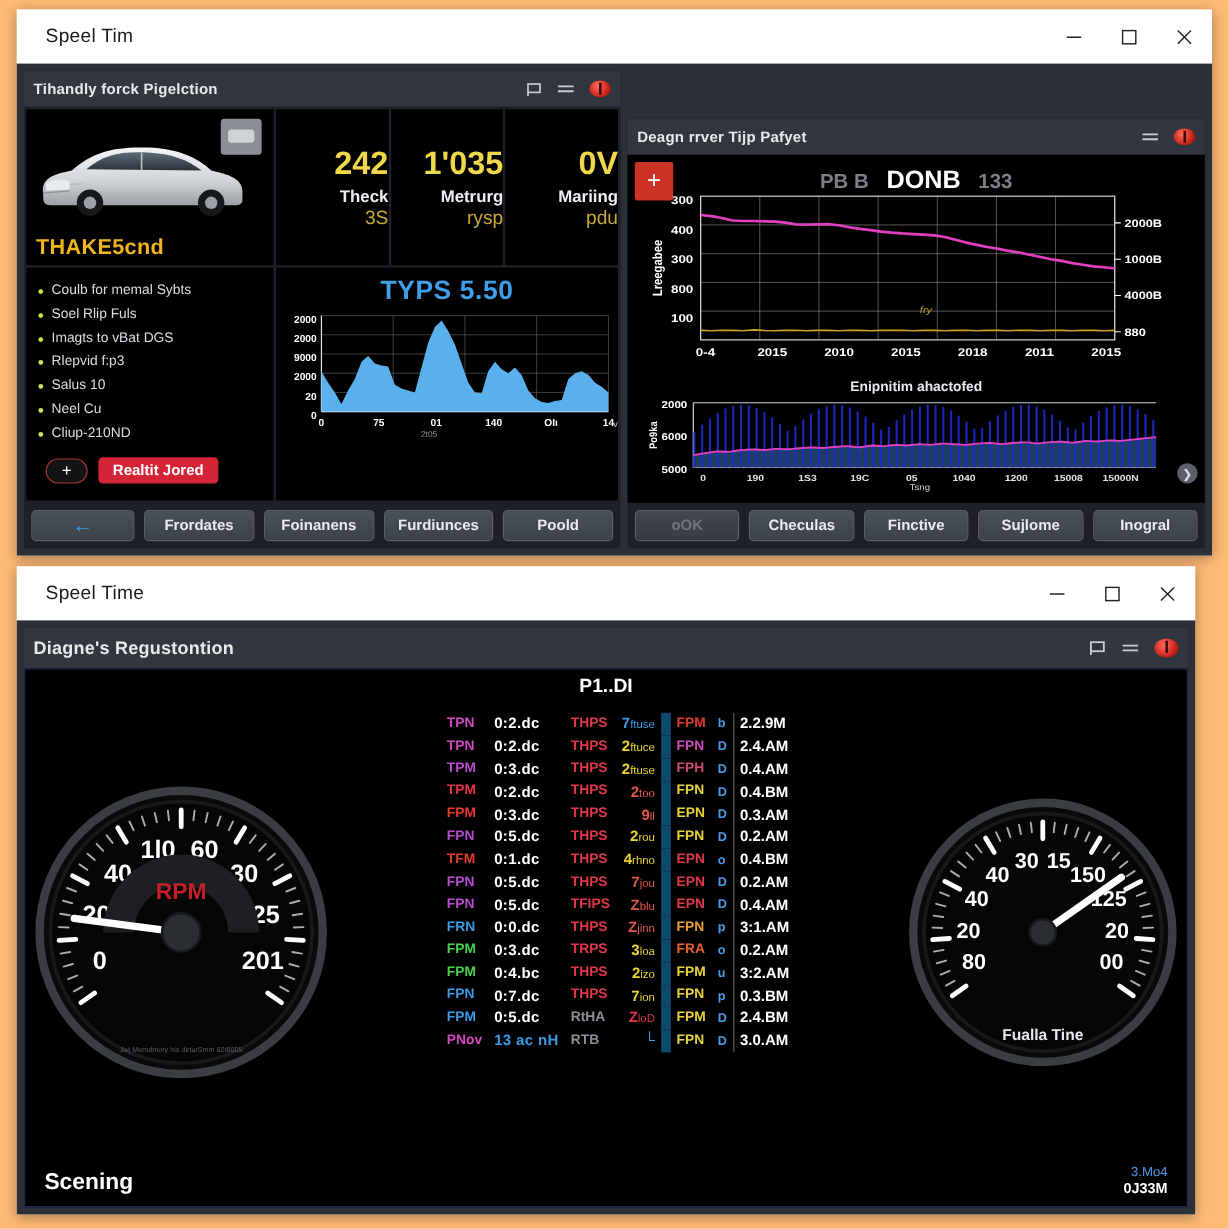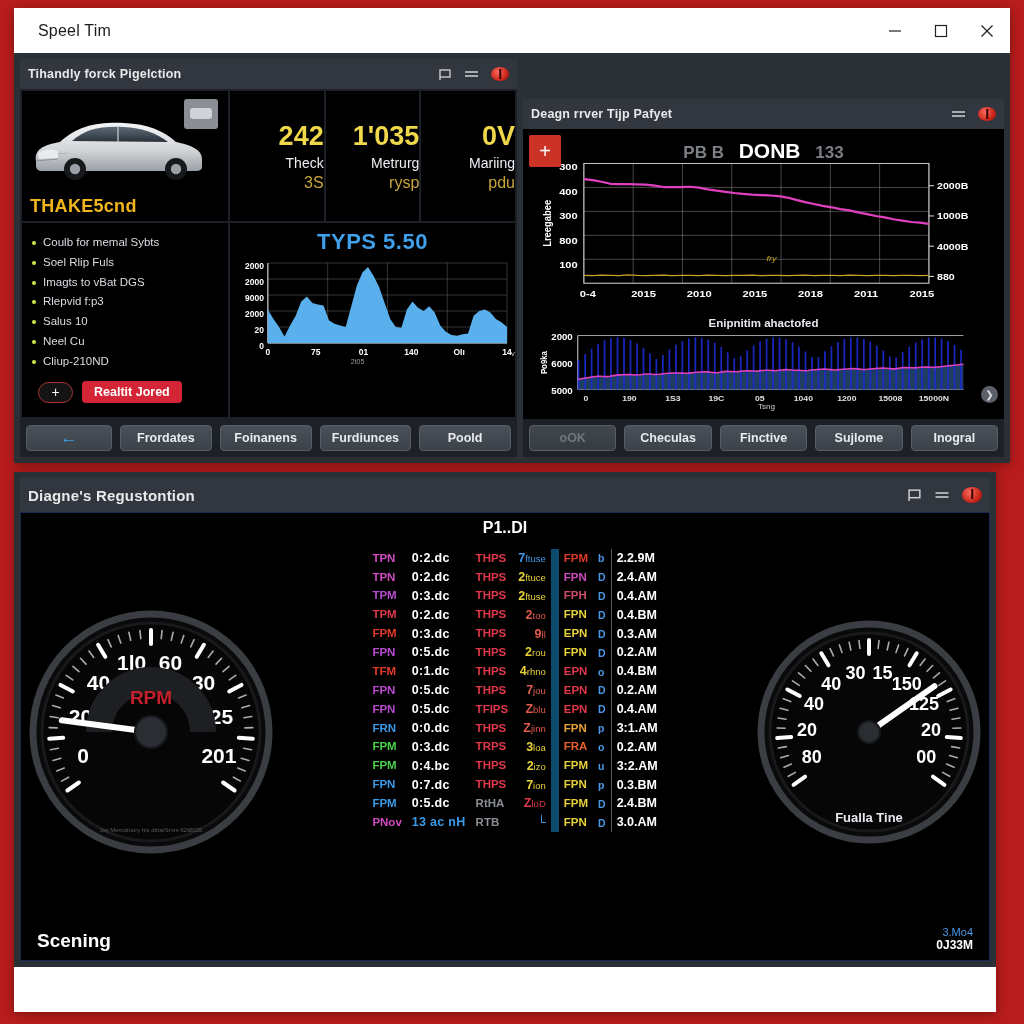--- a/index.html
+++ b/index.html
@@ -1,19 +1,19 @@
 <!DOCTYPE html>
 <html><head>
 <meta charset="utf-8">
 <style>
   * { box-sizing: border-box; margin:0; padding:0; }
   html,body { width:1024px; height:1024px; background:#f2f2f2; overflow:hidden;
     font-family:"Liberation Sans", sans-serif; }
 
-  .desktop { position:relative; width:1024px; height:1024px; background:#b91c1c; }
+  .desktop { position:relative; width:1024px; height:1024px; background:#fdba74; }
 
   
   .window { position:absolute; background:#ffffff;
             box-shadow:0 2px 10px rgba(0,0,0,.35); }
   .titlebar { height:45px; background:#ffffff; display:flex; align-items:center;
               padding-left:24px; }
   .titlebar .wtitle { font-size:16px; color:#1b1b1b; letter-spacing:.2px; }
   .wincontrols { margin-left:auto; display:flex; height:100%; }
   .wc { width:46px; height:100%; display:flex; align-items:center;
         justify-content:center; color:#222; }
@@ -64,21 +64,21 @@
              color:#fff; font-size:14px; display:flex; align-items:center;
              justify-content:center; background:#141414; }
   .redbtn { background:#d32535; color:#fff; font-size:12.5px; font-weight:bold;
             padding:4px 12px; border-radius:4px; filter:blur(.25px); }
 
   .statscol { flex:1; display:flex; flex-direction:column; gap:2px; min-width:0; }
   .statsrow { display:flex; gap:2px; height:130px; }
   .stat { flex:1; background:#000; display:flex; flex-direction:column;
           align-items:flex-end; justify-content:center; gap:3px; }
   .stat .sval { font-size:27px; font-weight:bold; color:#f0d84b; filter:blur(.3px); }
-  .stat .slabel { font-size:14px; font-weight:normal; color:#eceff3; filter:blur(.3px); }
+  .stat .slabel { font-size:14px; font-weight:bold; color:#eceff3; filter:blur(.3px); }
   .stat .ssub { font-size:16px; color:#c7a63a; filter:blur(.4px); }
 
   .sparkcard { background:#000; flex:1; position:relative; min-height:0; }
   .sparktitle { text-align:center; font-size:22px; font-weight:bold; color:#3f9fe8;
                 padding-top:6px; filter:blur(.4px); letter-spacing:.5px; }
 
   
   .rightpanel { flex:1; display:flex; flex-direction:column;margin-top:40px; }
   .rightcontent { flex:1; background:#000; padding:2px; display:flex;
                   flex-direction:column; gap:2px; min-height:0; position:relative; }
@@ -473,20 +473,41 @@
               <div class="btn">Inogral</div>
             </div>
       </div>
 
     </div>
   </div>
 </div>
 
 <div class="window" id="win-bot">
 
+  <div class="titlebar">
+    <div class="wtitle">Speel Time</div>
+    <div class="wincontrols">
+      <div class="wc">
+        <svg width="14" height="14" viewBox="0 0 14 14">
+              <line x1="1" y1="7" x2="13" y2="7" stroke="#222" stroke-width="1.2"></line>
+            </svg>
+      </div>
+      <div class="wc">
+        <svg width="14" height="14" viewBox="0 0 14 14">
+              <rect x="1.5" y="1.5" width="11" height="11" fill="none" stroke="#222" stroke-width="1.2"></rect>
+            </svg>
+      </div>
+      <div class="wc close">
+        <svg width="14" height="14" viewBox="0 0 14 14">
+              <line x1="1.5" y1="1.5" x2="12.5" y2="12.5" stroke="#222" stroke-width="1.2"></line>
+              <line x1="12.5" y1="1.5" x2="1.5" y2="12.5" stroke="#222" stroke-width="1.2"></line>
+            </svg>
+      </div>
+    </div>
+  </div>
 
   <div class="appbody">
     <div class="panel">
       <div class="panelhead" style="height:34px">
         <div class="ptitle" style="font-size:15px">Diagne's Regustontion</div>
         <div class="headicons">
           <span class="hicon">
             <svg width="14" height="14" viewBox="0 0 13 13">
                   <rect x="1" y="2" width="10" height="7" fill="none" stroke="#c9ccd2" stroke-width="1.4"></rect>
                   <line x1="1" y1="9" x2="1" y2="12" stroke="#c9ccd2" stroke-width="1.4"></line>

